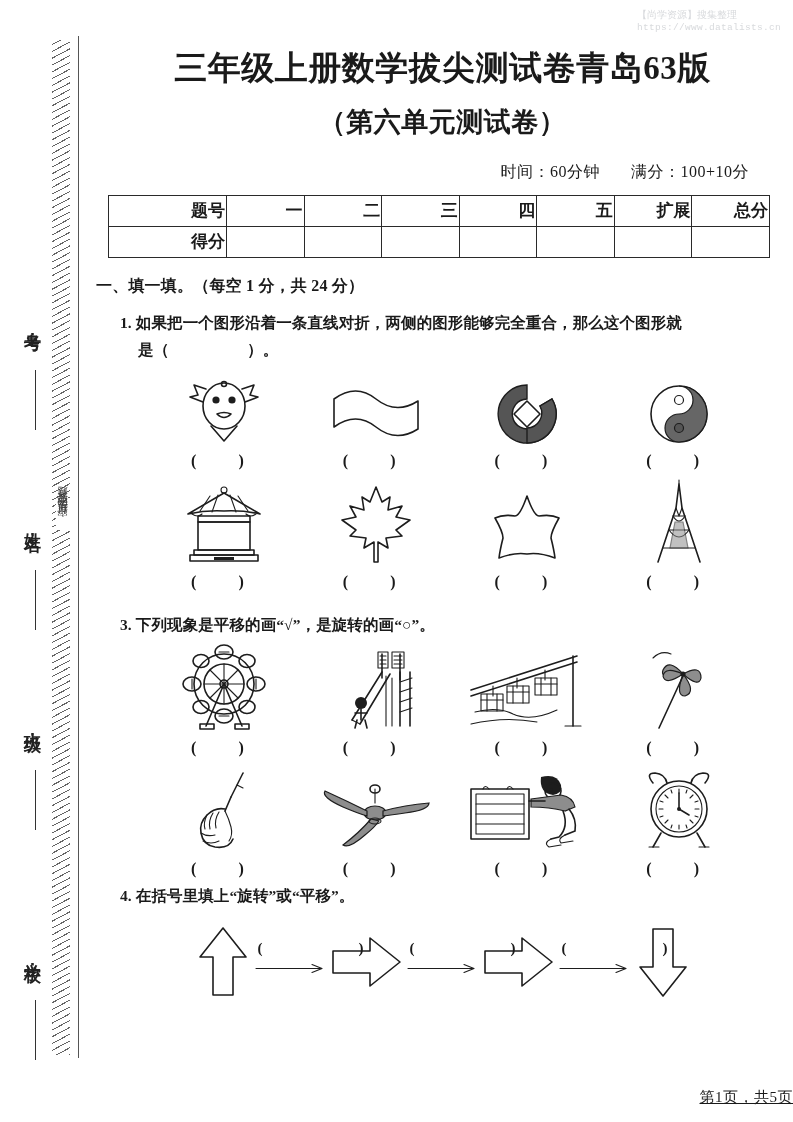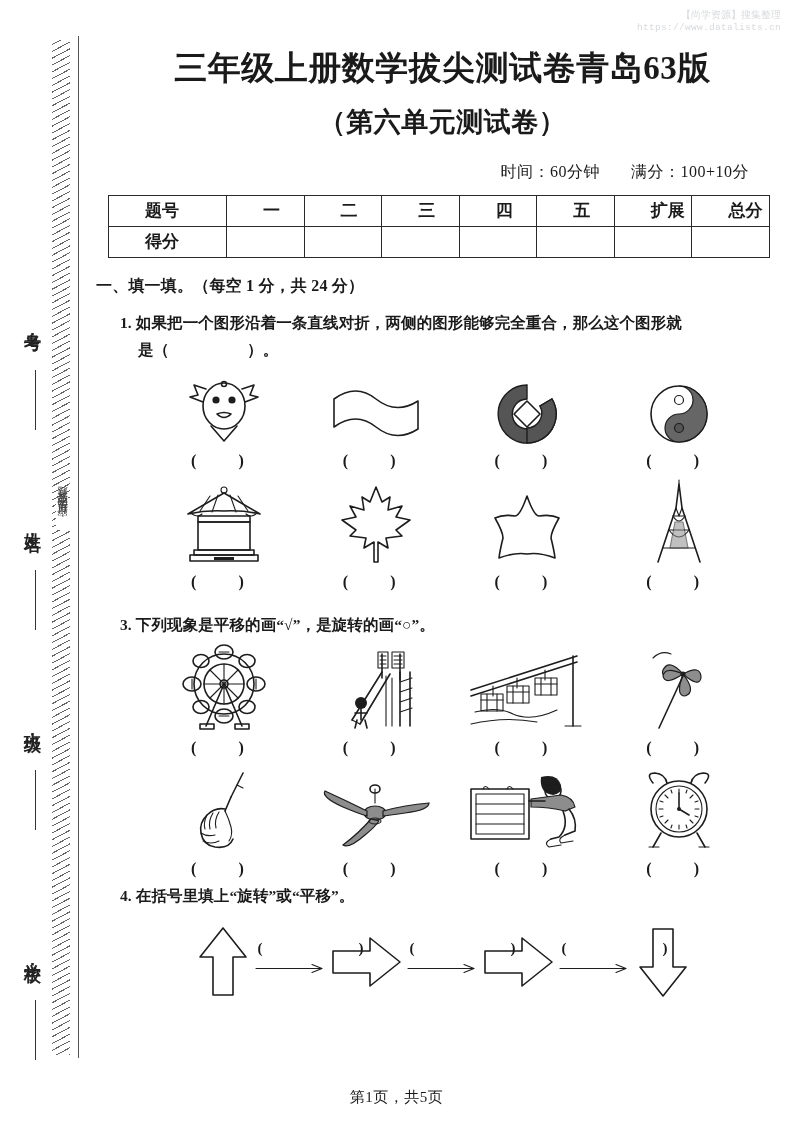--- a/index.html
+++ b/index.html
@@ -14,21 +14,21 @@
     font-family: "Liberation Serif", "DejaVu Serif", serif;
     color: #1a1a1a;
     overflow: hidden;
   }
 
   
   .watermark {
     position: absolute;
     top: 8px;
     right: 12px;
-    text-align: right;
+    text-align: left;
     color: #d8dadd;
     font-size: 10px;
     line-height: 13px;
     font-family: "Liberation Sans", sans-serif;
     user-select: none;
     margin-left: 12px;
   }
   .watermark .wm-url {
     font-family: "Liberation Mono", monospace;
     font-size: 9.5px;
@@ -143,21 +143,21 @@
   
   table.score-table {
     margin: 12px 0 0 12px;
     border-collapse: collapse;
     width: 662px;
     table-layout: fixed;
   }
   table.score-table td {
     border: 1.1px solid #2a2a2a;
     height: 28px;
-    text-align: left;
+    text-align: right;
     vertical-align: middle;
     font-size: 17px;
     font-weight: 600;
     padding-left: 36px;
   }
   table.score-table td.lbl { width: 80px; }
 
   
   .sec-head {
     margin: 18px 0 0 0;
@@ -231,23 +231,24 @@
     width: 70px;
     height: 9px;
   }
 
   
   .footer {
     position: absolute;
     left: 0;
     right: 0;
     top: 1088px;
-    text-align: center;
+    text-align: right;
     font-size: 15px;
     letter-spacing: .5px;
+    text-decoration: underline;
   }
 
   svg { display: block; overflow: visible; }
   .stroke {
     fill: none;
     stroke: #1d1d1d;
     stroke-width: 1.6;
     stroke-linejoin: round;
     stroke-linecap: round;
   }

